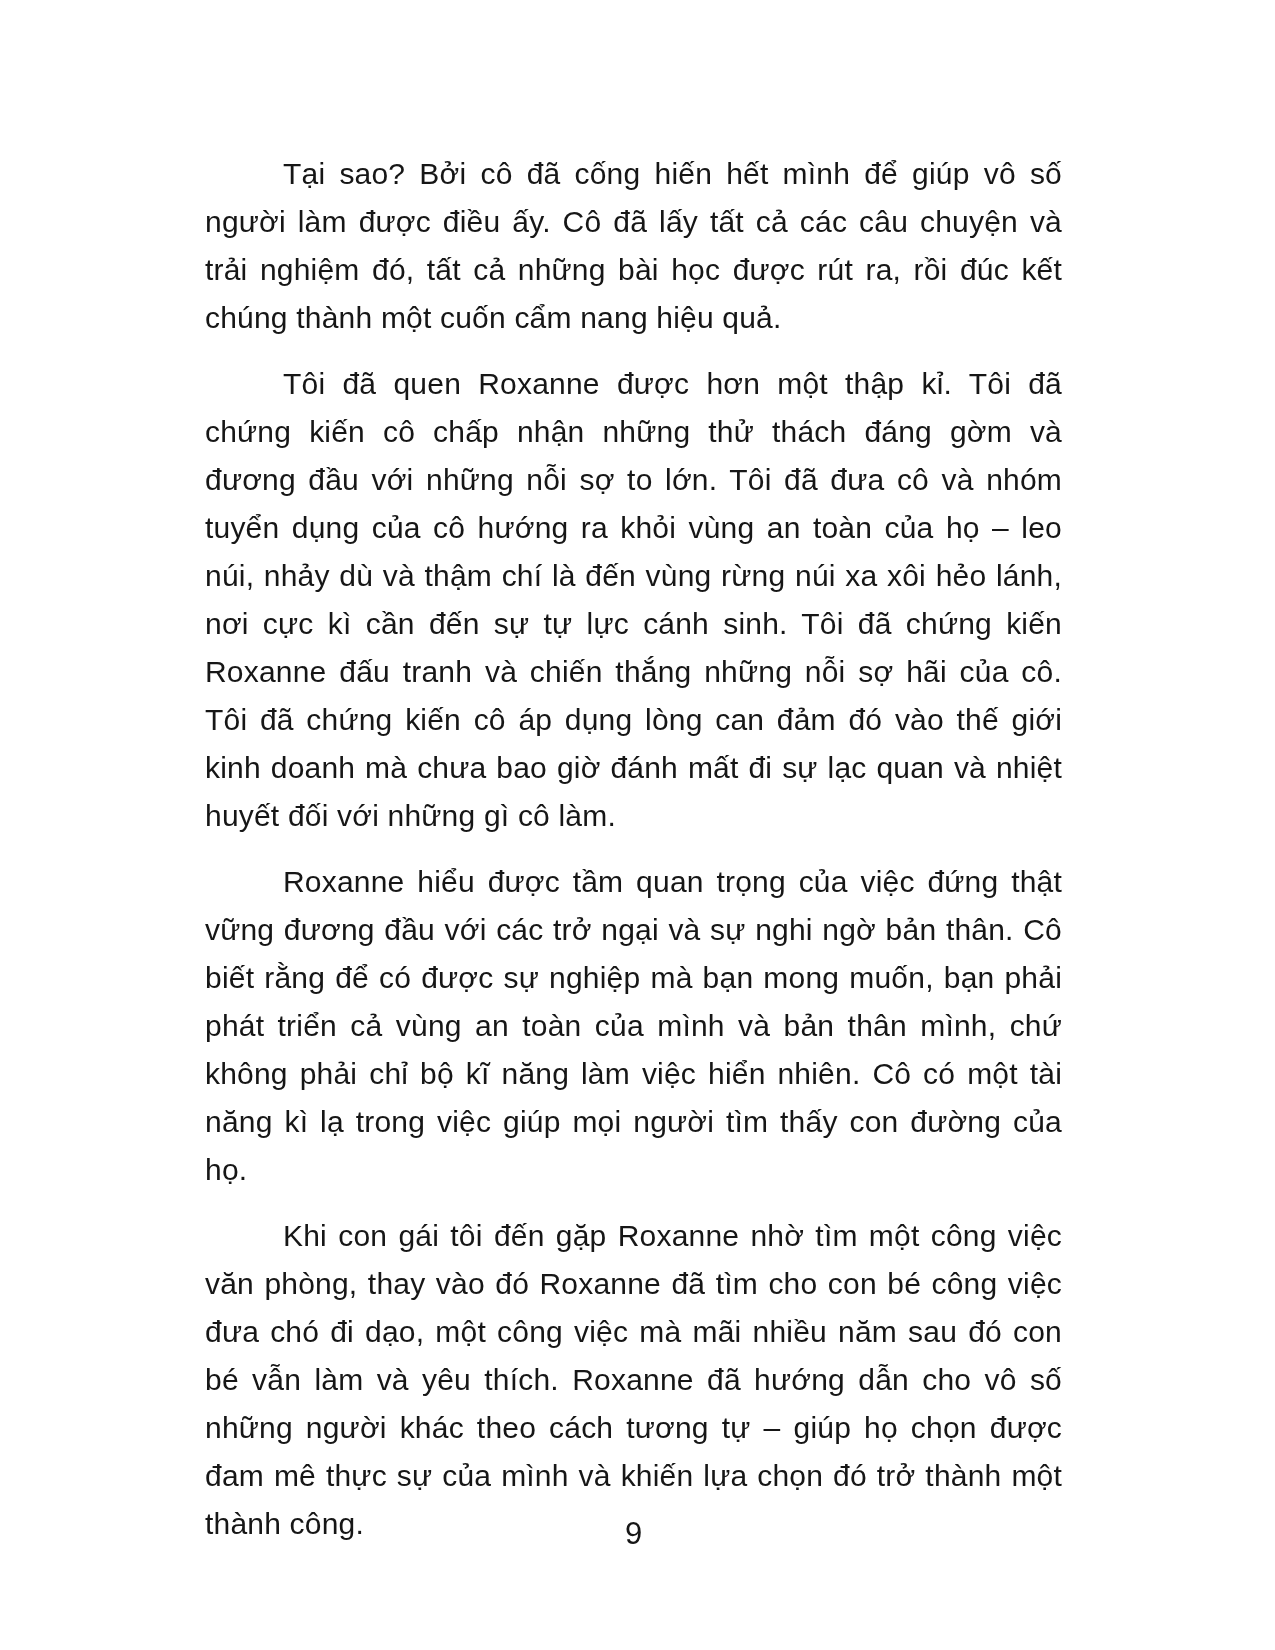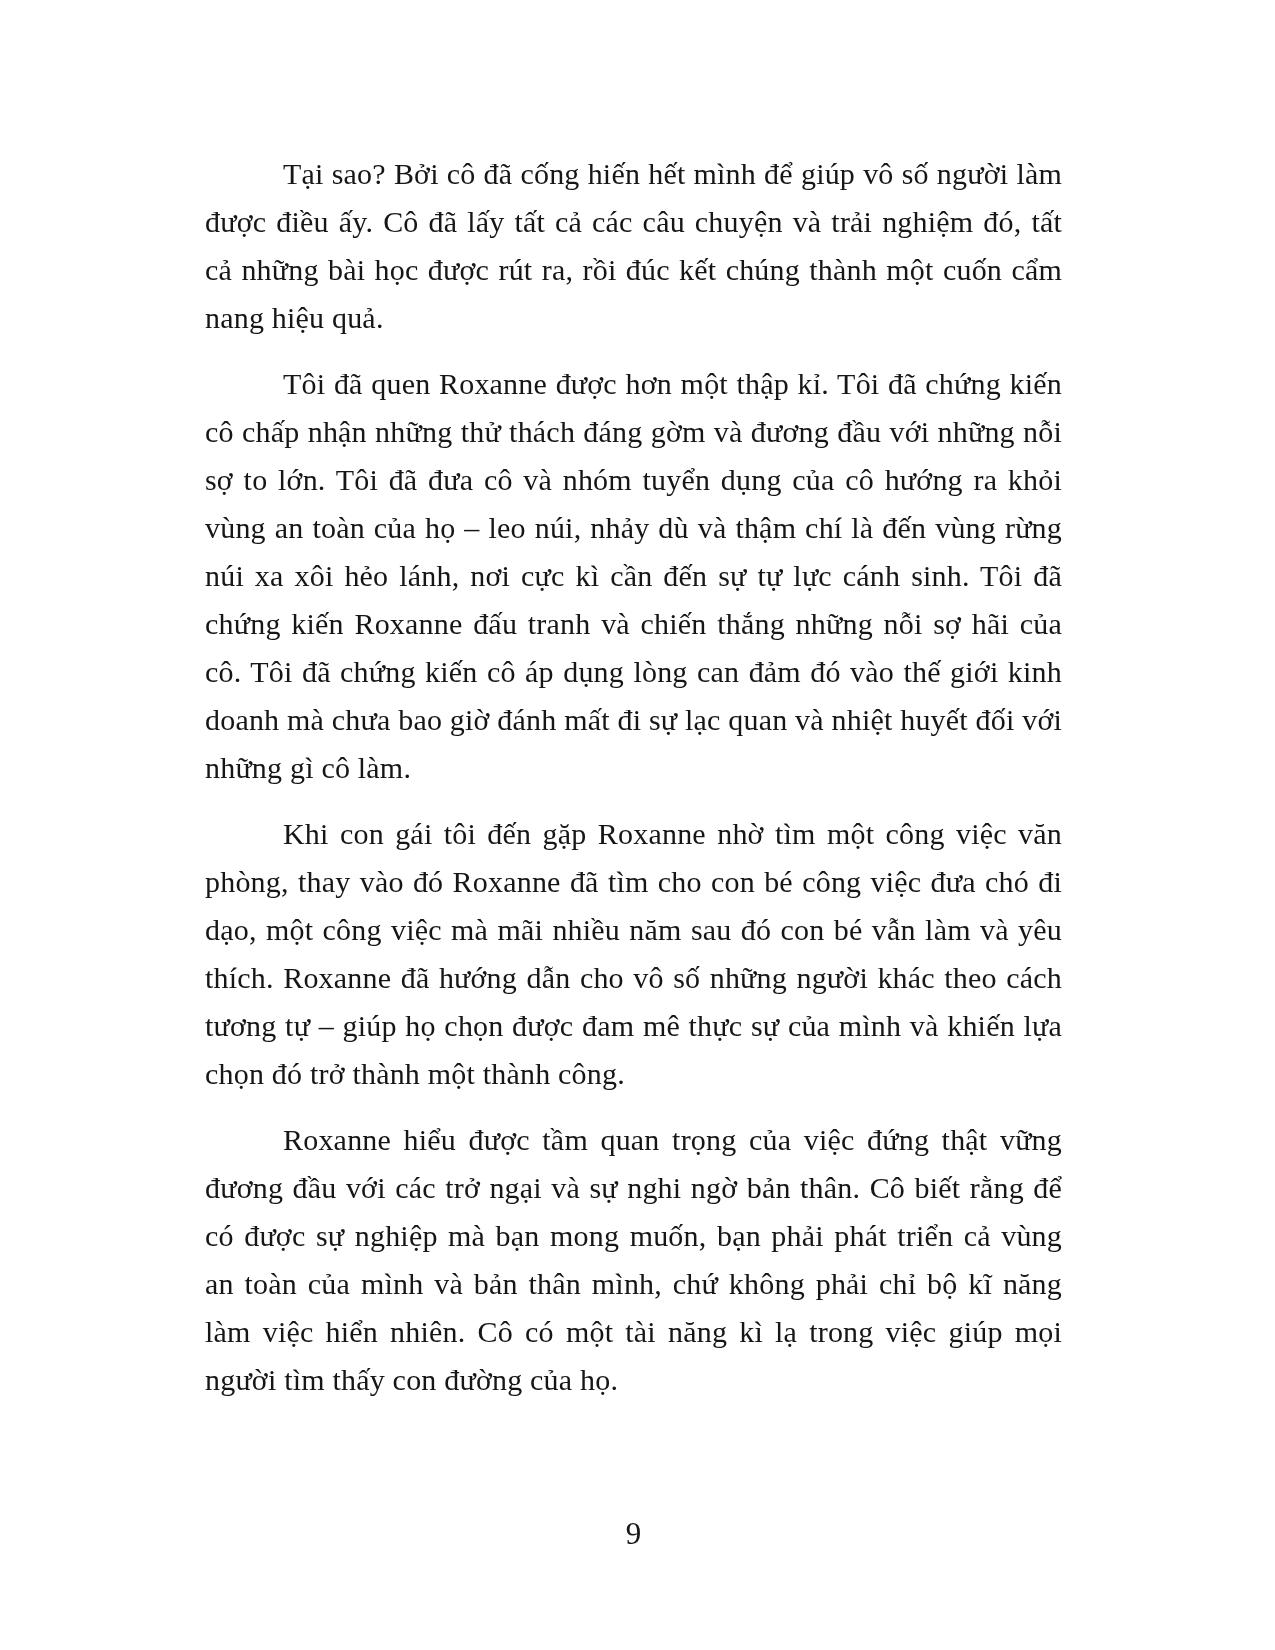--- a/index.html
+++ b/index.html
@@ -5,21 +5,21 @@
   html, body {
     margin: 0;
     padding: 0;
     background: #ffffff;
   }
   .page {
     position: relative;
     width: 1275px;
     height: 1650px;
     background: #ffffff;
-    font-family: Liberation Serif, serif;
+    font-family: Liberation Sans, sans-serif;
     color: #161616;
     overflow: hidden;
   }
   .text-block {
     position: absolute;
     left: 205px;
     top: 150px;
     width: 857px;
   }
   .para {
@@ -43,17 +43,17 @@
     line-height: 44px;
   }
 </style>
 </head>
 <body>
 
 <div class="page">
   <div class="text-block">
     <p class="para">Tại sao? Bởi cô đã cống hiến hết mình để giúp vô số người làm được điều ấy. Cô đã lấy tất cả các câu chuyện và trải nghiệm đó, tất cả những bài học được rút ra, rồi đúc kết chúng thành một cuốn cẩm nang hiệu quả.</p>
     <p class="para">Tôi đã quen Roxanne được hơn một thập kỉ. Tôi đã chứng kiến cô chấp nhận những thử thách đáng gờm và đương đầu với những nỗi sợ to lớn. Tôi đã đưa cô và nhóm tuyển dụng của cô hướng ra khỏi vùng an toàn của họ – leo núi, nhảy dù và thậm chí là đến vùng rừng núi xa xôi hẻo lánh, nơi cực kì cần đến sự tự lực cánh sinh. Tôi đã chứng kiến Roxanne đấu tranh và chiến thắng những nỗi sợ hãi của cô. Tôi đã chứng kiến cô áp dụng lòng can đảm đó vào thế giới kinh doanh mà chưa bao giờ đánh mất đi sự lạc quan và nhiệt huyết đối với những gì cô làm.</p>
+    <p class="para">Roxanne hiểu được tầm quan trọng của việc đứng thật vững đương đầu với các trở ngại và sự nghi ngờ bản thân. Cô biết rằng để có được sự nghiệp mà bạn mong muốn, bạn phải phát triển cả vùng an toàn của mình và bản thân mình, chứ không phải chỉ bộ kĩ năng làm việc hiển nhiên. Cô có một tài năng kì lạ trong việc giúp mọi người tìm thấy con đường của họ.</p>
     <p class="para">Khi con gái tôi đến gặp Roxanne nhờ tìm một công việc văn phòng, thay vào đó Roxanne đã tìm cho con bé công việc đưa chó đi dạo, một công việc mà mãi nhiều năm sau đó con bé vẫn làm và yêu thích. Roxanne đã hướng dẫn cho vô số những người khác theo cách tương tự – giúp họ chọn được đam mê thực sự của mình và khiến lựa chọn đó trở thành một thành công.</p>
-    <p class="para">Roxanne hiểu được tầm quan trọng của việc đứng thật vững đương đầu với các trở ngại và sự nghi ngờ bản thân. Cô biết rằng để có được sự nghiệp mà bạn mong muốn, bạn phải phát triển cả vùng an toàn của mình và bản thân mình, chứ không phải chỉ bộ kĩ năng làm việc hiển nhiên. Cô có một tài năng kì lạ trong việc giúp mọi người tìm thấy con đường của họ.</p>
   </div>
   <div class="page-number">9</div>
 </div>
 
 </body></html>

